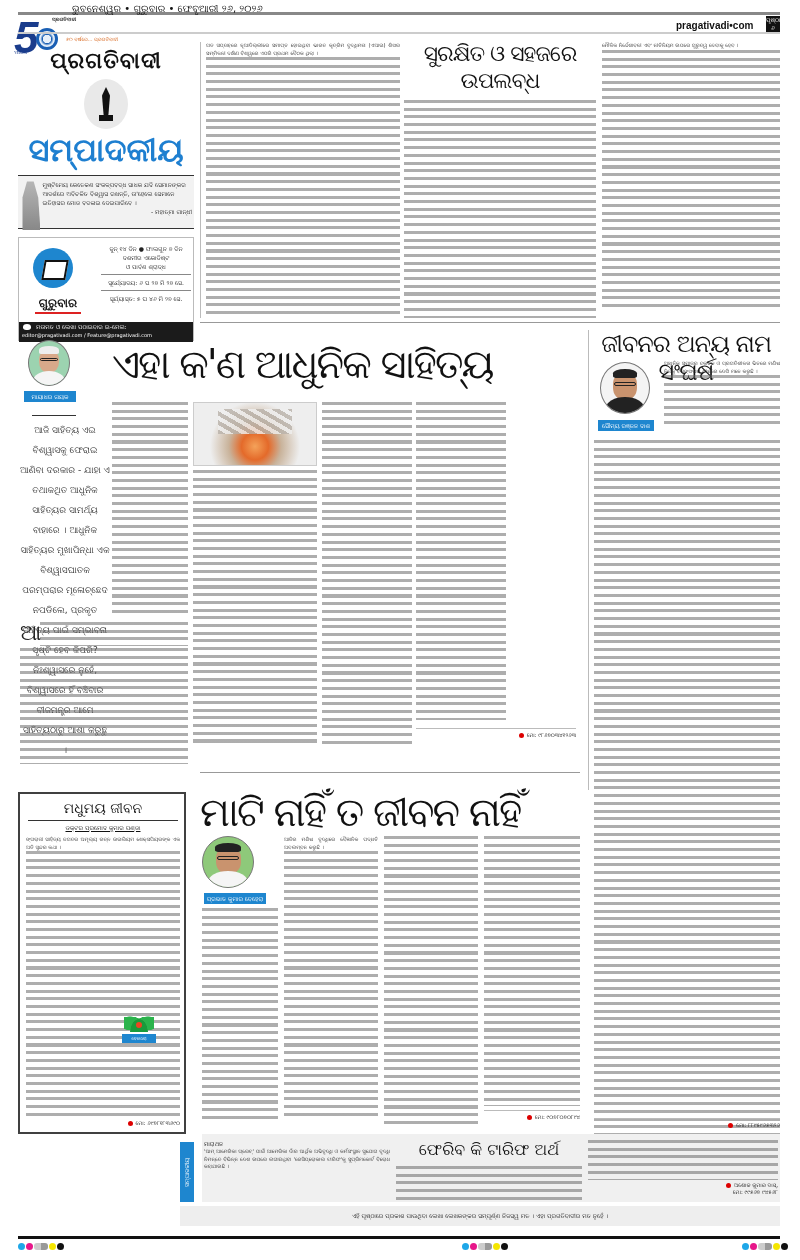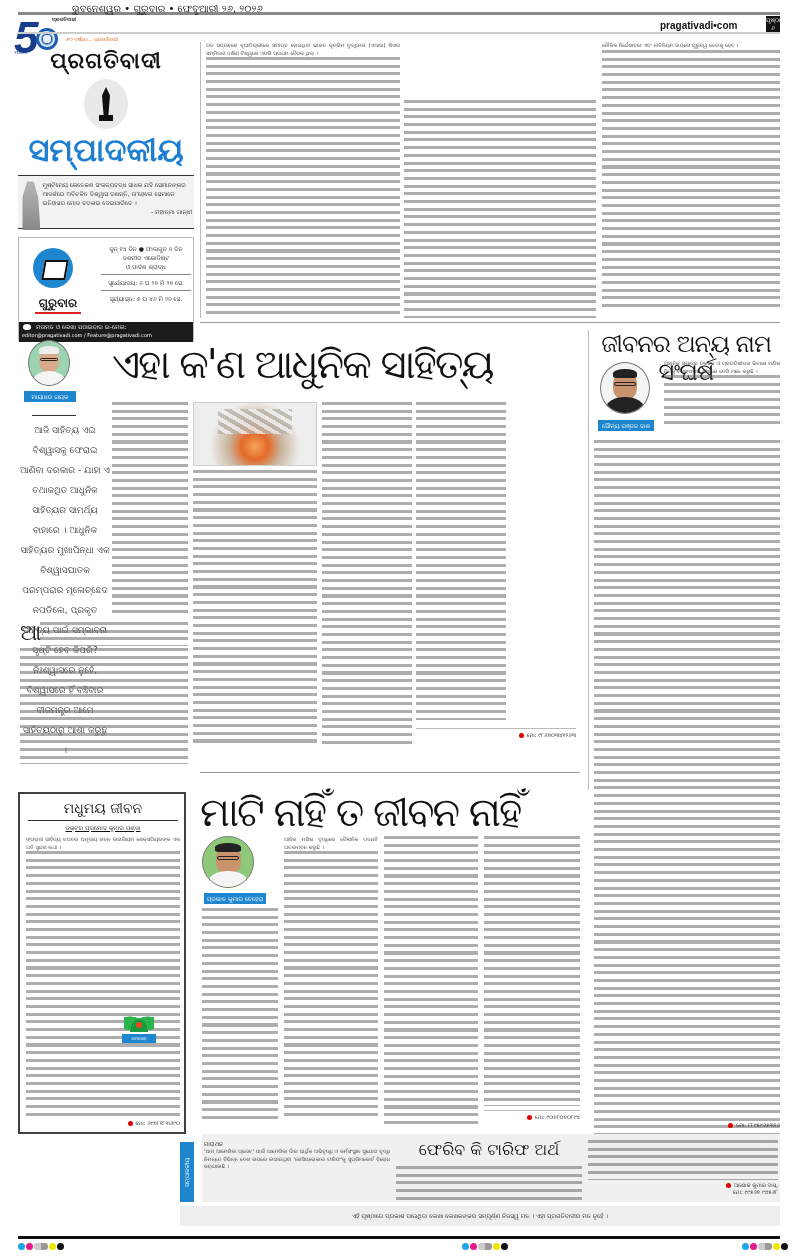--- a/index.html
+++ b/index.html
@@ -7,21 +7,21 @@
   body { font-family: "DejaVu Sans", sans-serif; color: #222; position: relative; }
 
   .topbar { position: absolute; left: 18px; top: 12px; width: 762px; height: 3px; background: #888; }
   .logo50 { position: absolute; left: 14px; top: 14px; width: 44px; height: 50px; }
   .logo50 .five { position: absolute; left: 0; top: 2px; font: bold 44px/44px "Liberation Sans", sans-serif; color: #1a3c8c; font-style: italic; }
   .logo50 .seal { position: absolute; left: 22px; top: 14px; width: 22px; height: 22px; border-radius: 50%; border: 3px solid #1a5fb4; background: radial-gradient(circle, #e7f0fa 35%, #1a5fb4 40%, #e7f0fa 60%); }
   .logo50 .tag { position: absolute; left: 0; top: 36px; font-size: 4px; color: #1a3c8c; }
   .logo50 .years-label { position: absolute; left: 38px; top: 2px; font-size: 5px; font-weight: bold; color: #222; }
   .dateline { position: absolute; left: 72px; top: 3px; font-size: 10px; color: #111; }
   .tagline { position: absolute; left: 66px; top: 36px; font-size: 5px; color: #d35400; }
-  .site { position: absolute; left: 660px; top: 20px; font: bold 10px "Liberation Sans", sans-serif; color: #111; }
+  .site { position: absolute; left: 676px; top: 20px; font: bold 10px "Liberation Sans", sans-serif; color: #111; }
   .pageno { position: absolute; left: 766px; top: 16px; width: 14px; height: 16px; background: #111; color: #fff; font-size: 6px; line-height: 8px; text-align: center; }
   .subbar { position: absolute; left: 18px; top: 32px; width: 762px; height: 2px; background: #ccc; }
 
   
   .masthead { position: absolute; left: 18px; top: 44px; width: 176px; }
   .brand { text-align: center; font: bold 22px "DejaVu Sans", sans-serif; color: #111; letter-spacing: 1px; margin-top: 4px; }
   .penwrap { display: flex; justify-content: center; margin-top: 6px; }
   .pen { width: 44px; height: 50px; border-radius: 50%; background: #e9e9e9; position: relative; }
   .pen::before { content: ""; position: absolute; left: 18px; top: 8px; width: 8px; height: 28px; background: #111; border-radius: 4px 4px 2px 2px; clip-path: polygon(50% 0, 100% 30%, 80% 100%, 20% 100%, 0 30%); }
   .pen::after { content: ""; position: absolute; left: 15px; top: 36px; width: 14px; height: 6px; background: #111; }
@@ -137,20 +137,21 @@
     </div>
   </div>
 </div>
 
 <div class="vrule" style="left:200px;top:42px;height:276px;"></div>
 <div class="col txt" style="left:206px;top:42px;width:194px;height:276px;">
   <span>ଗତ ସପ୍ତାହରେ ନୂଆଦିଲ୍ଲୀରେ ସମାପ୍ତ ହୋଇଥିବା ଭାରତ କୃତ୍ରିମ ବୁଦ୍ଧିମତା (ଏଆଇ) ଶିଖର ସମ୍ମିଳନୀ ଦକ୍ଷିଣ ବିଶ୍ୱରେ ଏପରି ପ୍ରଥମ ବୈଠକ ଥିଲା ।</span>
   <div class="faux" style="height:262px"></div>
 </div>
 <div class="h-lead" style="left:404px;top:40px;width:192px;">
+  <div>ସୁରକ୍ଷିତ ଓ ସହଜରେ ଉପଲବ୍ଧ</div>
 </div>
 <div class="col txt" style="left:404px;top:100px;width:192px;height:218px;">
   <div class="faux"></div>
 </div>
 <div class="col txt" style="left:602px;top:42px;width:178px;height:276px;">
   <span>ମୌଳିକ ନିର୍ଦ୍ଦେଶାବଳୀ ଏବଂ ନୀତିନିୟମ ଉପରେ ଗୁରୁତ୍ୱ ଦେବାକୁ ହେବ ।</span>
   <div class="faux" style="height:262px"></div>
 </div>
 <div class="hrule" style="left:200px;top:322px;width:580px;background:#999;"></div>
 

